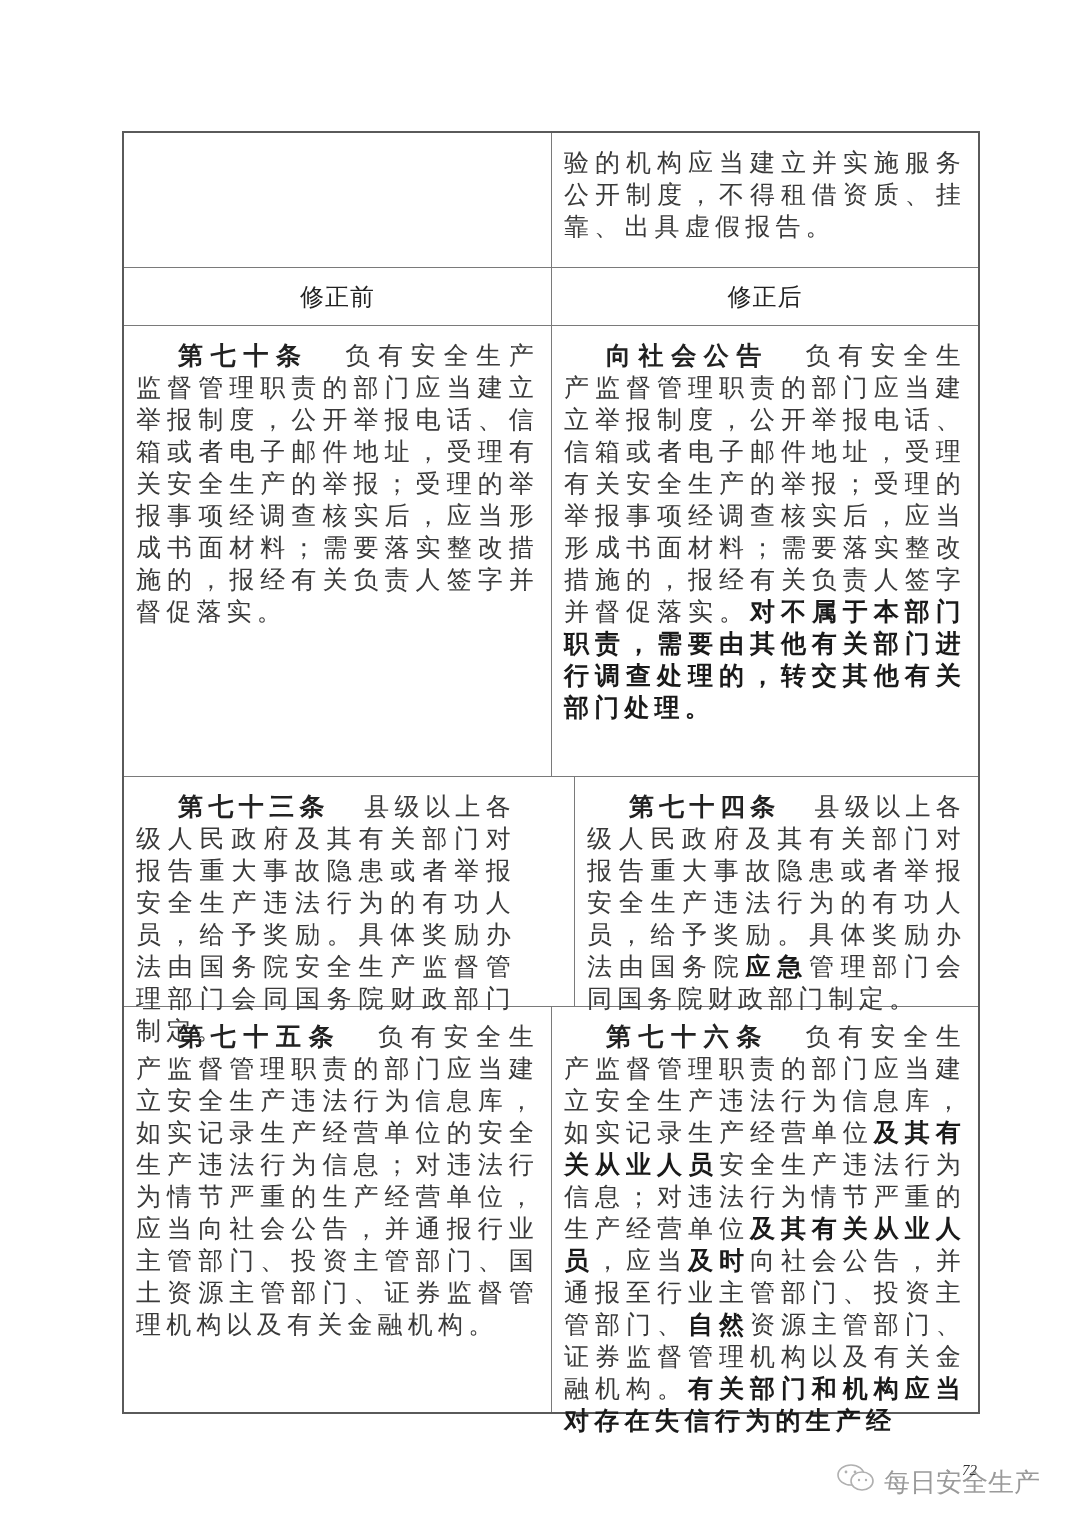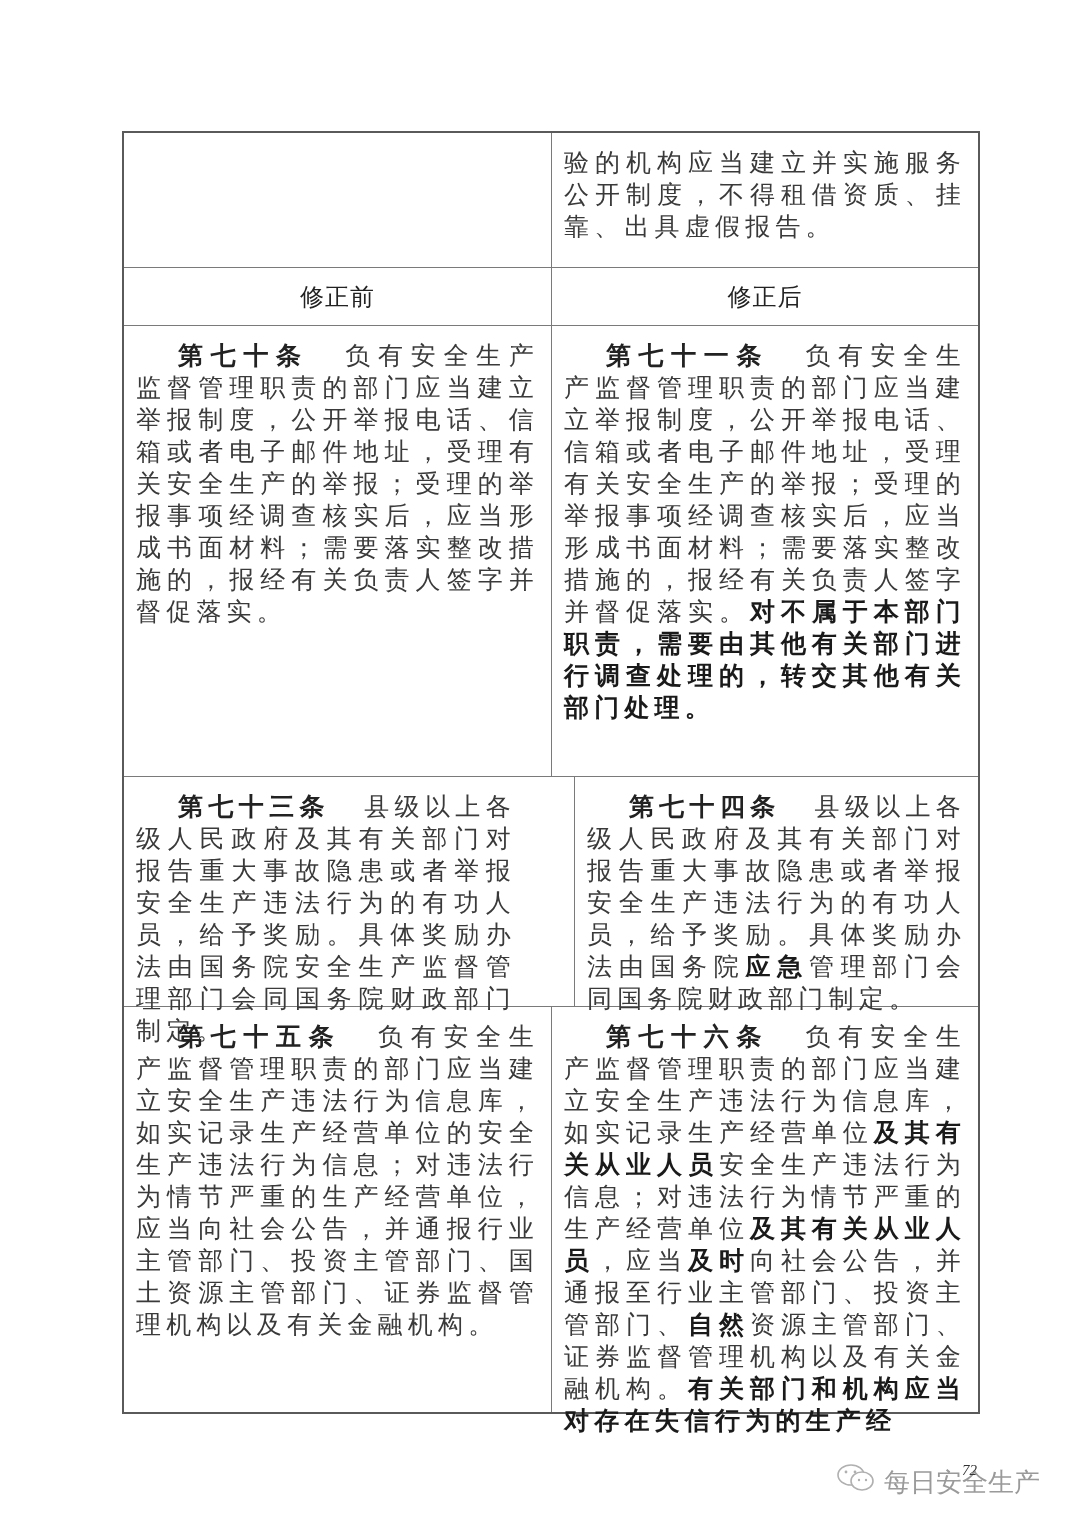--- a/index.html
+++ b/index.html
@@ -53,21 +53,21 @@
   <div class="row header">
     <div class="cell">修正前</div>
     <div class="cell">修正后</div>
   </div>
 
   <div class="row r2">
     <div class="cell">
       <span class="art-title">第七十条</span><span class="gap"></span><span>负有安全生产监督管理职责的部门应当建立举报制度，公开举报电话、信箱或者电子邮件地址，受理有关安全生产的举报；受理的举报事项经调查核实后，应当形成书面材料；需要落实整改措施的，报经有关负责人签字并督促落实。</span>
     </div>
     <div class="cell">
-      <span class="art-title">第七十一条</span><span class="gap"></span><span>负有安全生产监督管理职责的部门应当建立举报制度，公开举报电话、信箱或者电子邮件地址，受理有关安全生产的举报；受理的举报事项经调查核实后，应当形成书面材料；需要落实整改措施的，报经有关负责人签字并督促落实。</span><span class="b">对不属于本部门职责，需要由其他有关部门进行调查处理的，转交其他有关部门处理。</span>
+      <span class="art-title">向社会公告</span><span class="gap"></span><span>负有安全生产监督管理职责的部门应当建立举报制度，公开举报电话、信箱或者电子邮件地址，受理有关安全生产的举报；受理的举报事项经调查核实后，应当形成书面材料；需要落实整改措施的，报经有关负责人签字并督促落实。</span><span class="b">对不属于本部门职责，需要由其他有关部门进行调查处理的，转交其他有关部门处理。</span>
     </div>
   </div>
 
   <div class="row r3">
     <div class="cell">
       <span class="art-title">第七十三条</span><span class="gap"></span><span>县级以上各级人民政府及其有关部门对报告重大事故隐患或者举报安全生产违法行为的有功人员，给予奖励。具体奖励办法由国务院安全生产监督管理部门会同国务院财政部门制定。</span>
     </div>
     <div class="cell">
       <span class="art-title">第七十四条</span><span class="gap"></span><span>县级以上各级人民政府及其有关部门对报告重大事故隐患或者举报安全生产违法行为的有功人员，给予奖励。具体奖励办法由国务院</span><span class="b">应急</span><span>管理部门会同国务院财政部门制定。</span>
     </div>

